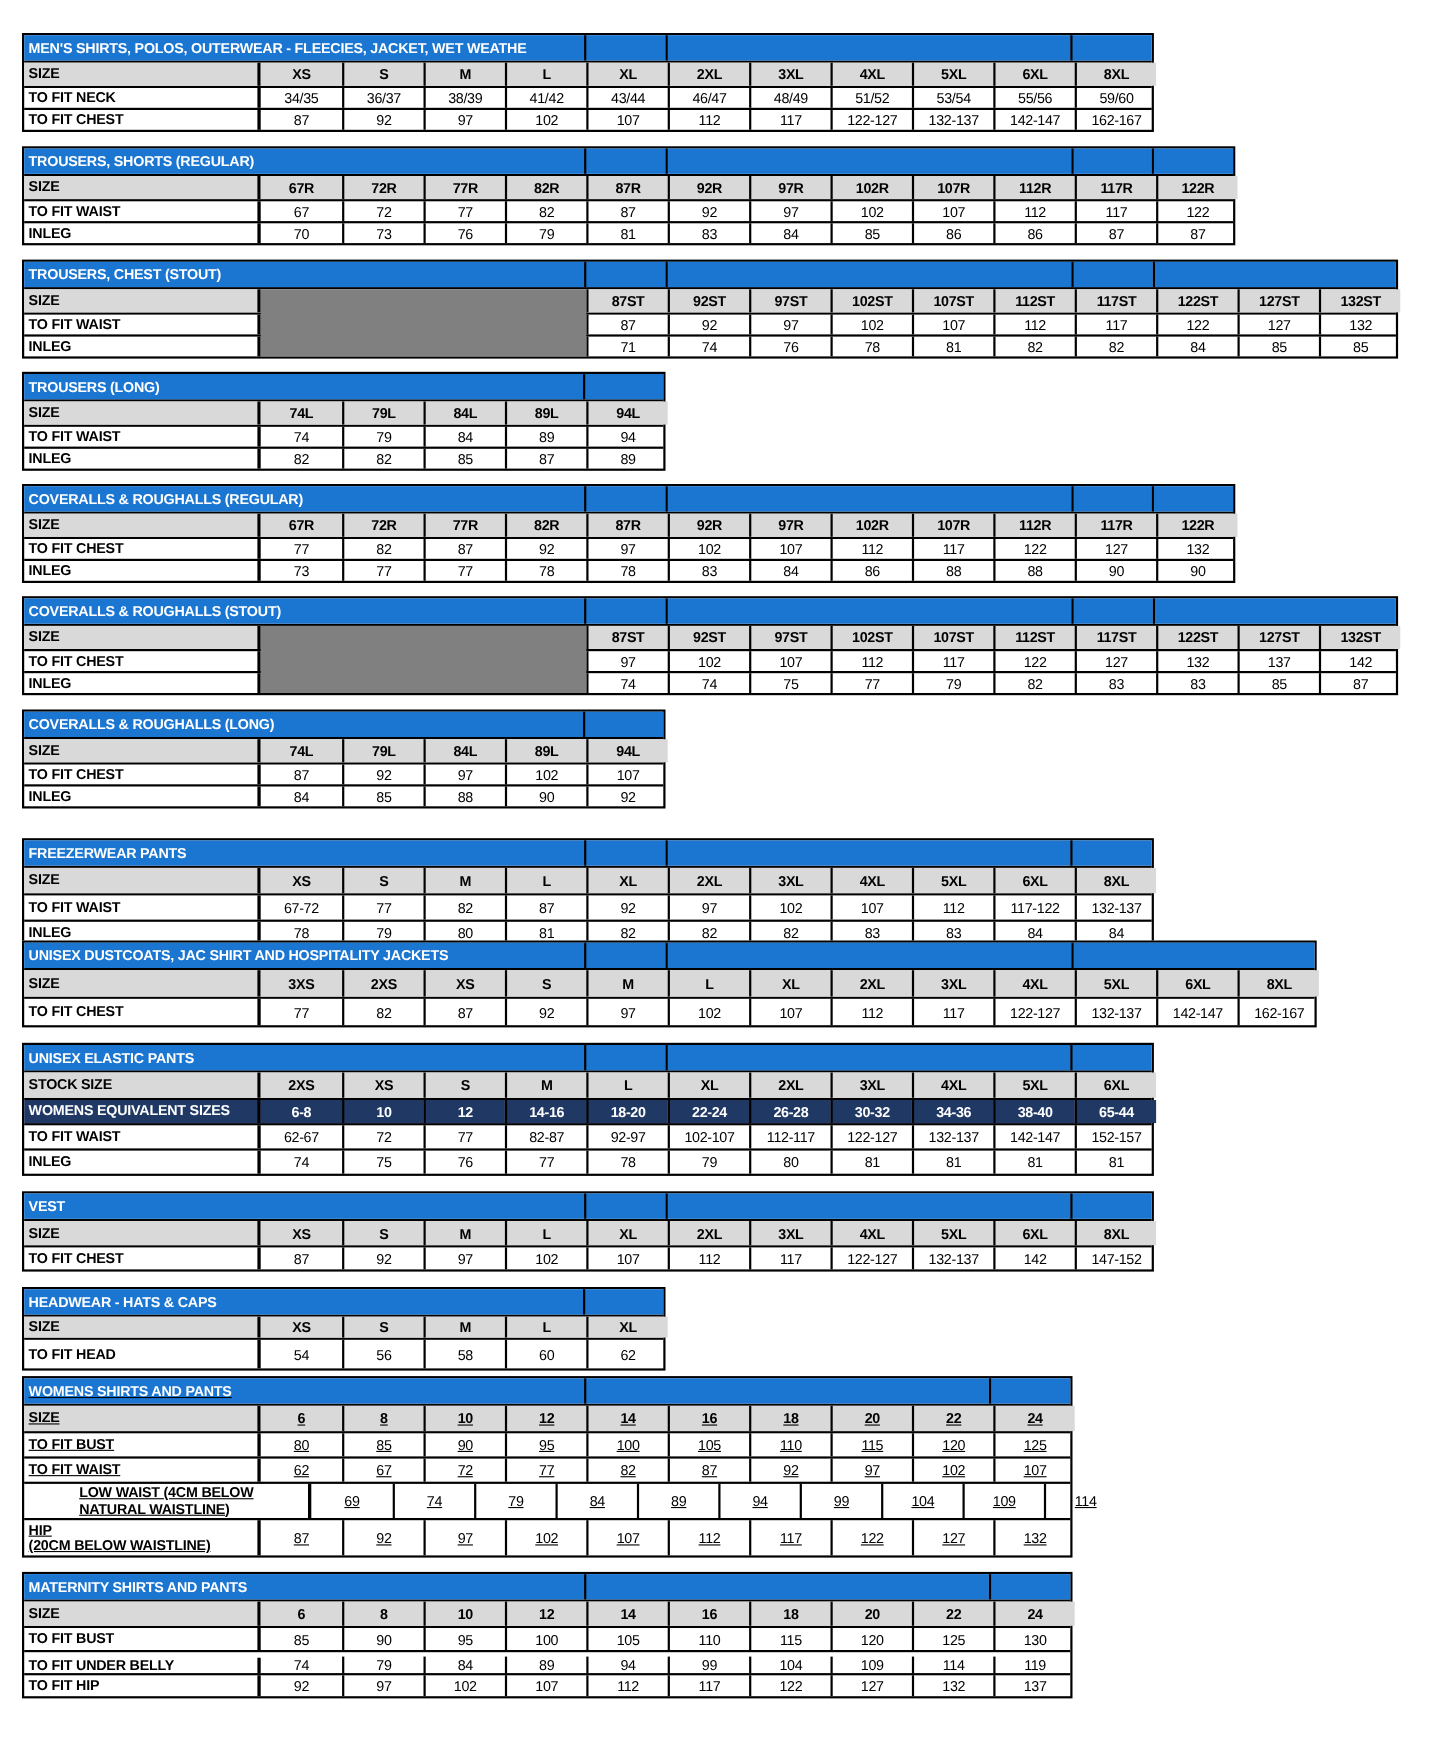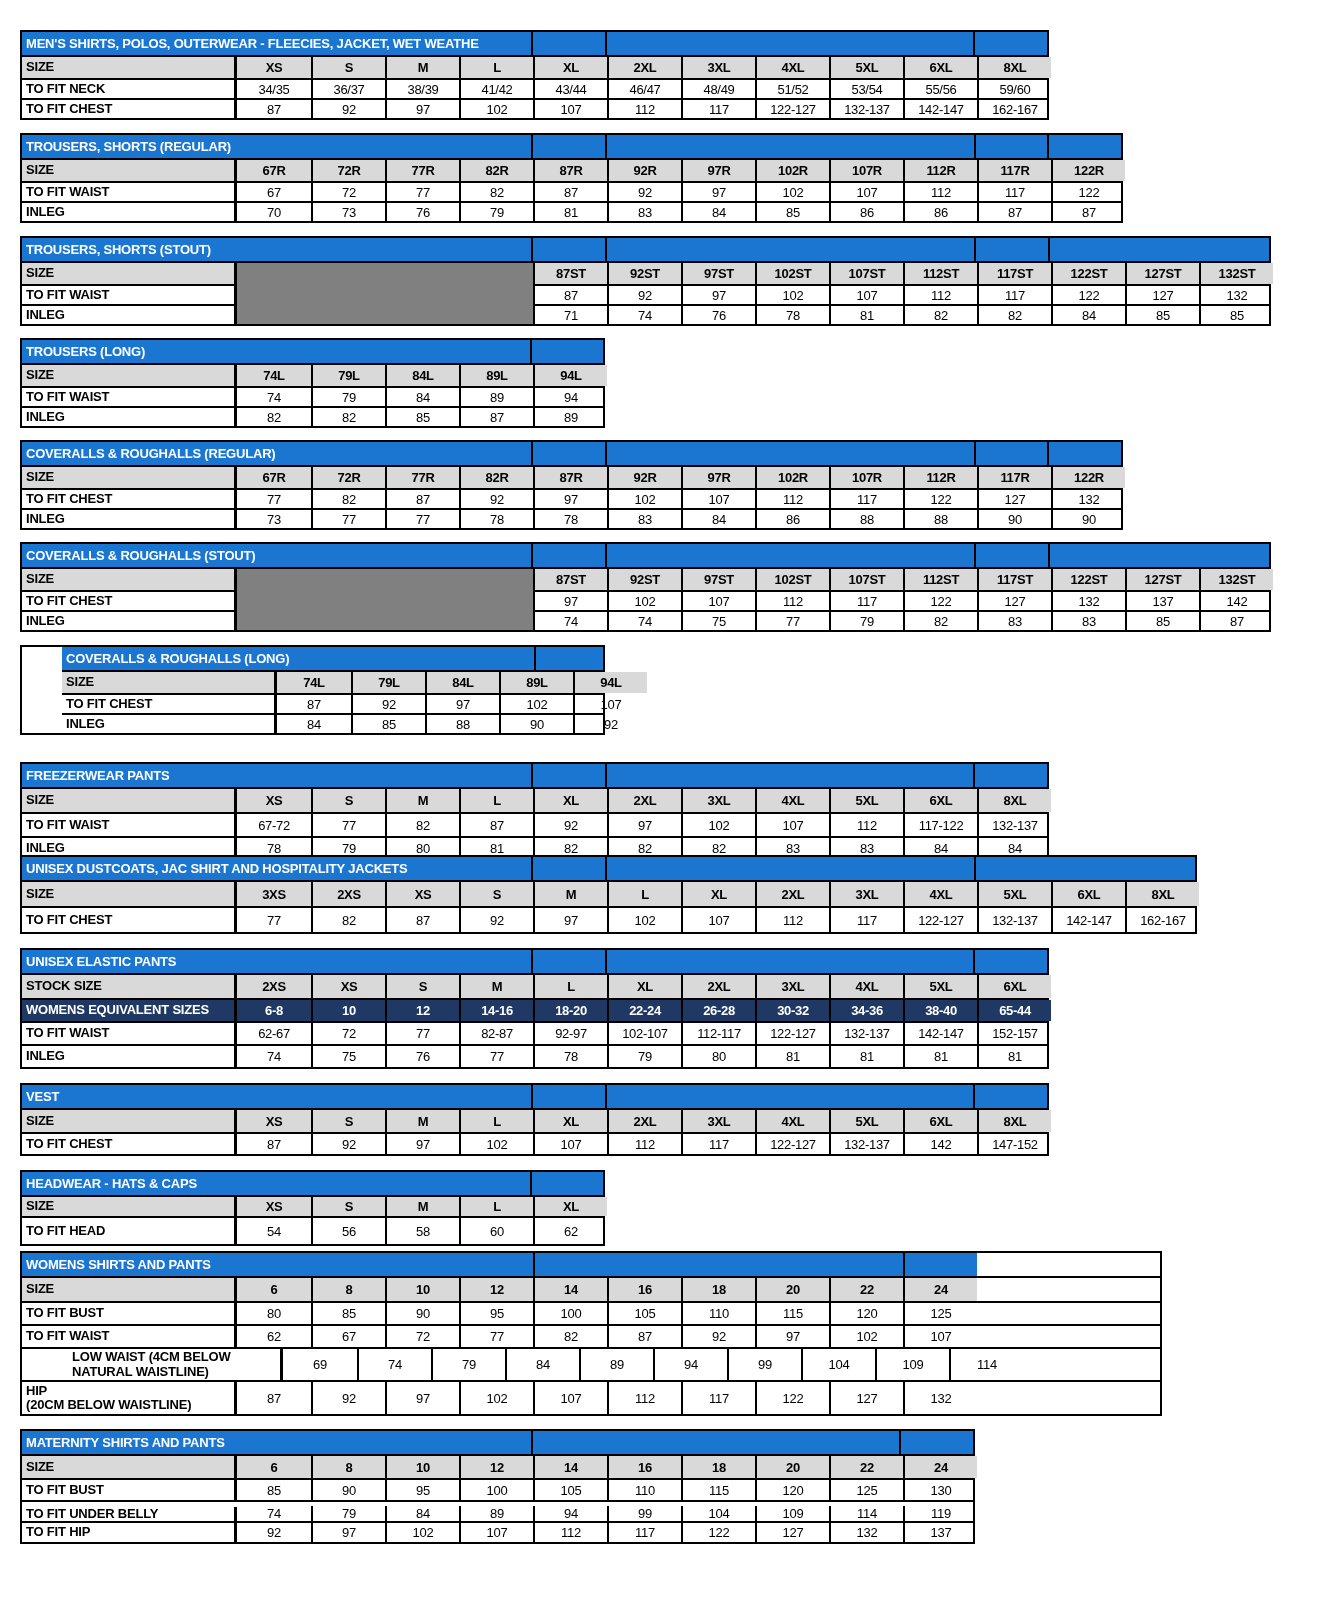--- a/index.html
+++ b/index.html
@@ -155,21 +155,21 @@
         <div class="cell">84</div>
         <div class="cell">85</div>
         <div class="cell">86</div>
         <div class="cell">86</div>
         <div class="cell">87</div>
         <div class="cell">87</div>
       </div>
     </div>
     <div class="sizetable" style="top: 236px; width: 1251px;">
       <div class="titlebar">
-        <div class="tseg ttext" style="width: 511px;">TROUSERS, SHORTS (STOUT)</div>
+        <div class="tseg ttext" style="width: 511px;">TROUSERS, CHEST (STOUT)</div>
         <div class="tseg" style="width: 74px;"></div>
         <div class="tseg" style="width: 370px;"></div>
         <div class="tseg" style="width: 74px;"></div>
         <div class="tseg" style="width: 222px;"></div>
       </div>
       <div class="grayblock" style="left: 215px; top: 25px; width: 296px; height: 61px;"></div>
       <div class="row size" style="height: 21px;">
         <div class="lab">SIZE</div>
         <div class="spacer" style="width: 296px;"></div>
         <div class="cell">87ST</div>
@@ -341,21 +341,21 @@
         <div class="cell">75</div>
         <div class="cell">77</div>
         <div class="cell">79</div>
         <div class="cell">82</div>
         <div class="cell">83</div>
         <div class="cell">83</div>
         <div class="cell">85</div>
         <div class="cell">87</div>
       </div>
     </div>
-    <div class="sizetable" style="top: 645px; width: 585px; padding-left: 40px;">
+    <div class="sizetable" style="top: 645px; width: 585px;">
       <div class="titlebar">
         <div class="tseg ttext" style="width: 511px;">COVERALLS &amp; ROUGHALLS (LONG)</div>
         <div class="tseg" style="width: 74px;"></div>
       </div>
       <div class="row size" style="height: 21px;">
         <div class="lab">SIZE</div>
         <div class="cell">74L</div>
         <div class="cell">79L</div>
         <div class="cell">84L</div>
         <div class="cell">89L</div>
@@ -583,21 +583,21 @@
       </div>
       <div class="row data" style="height: 28px;">
         <div class="lab">TO FIT HEAD</div>
         <div class="cell">54</div>
         <div class="cell">56</div>
         <div class="cell">58</div>
         <div class="cell">60</div>
         <div class="cell">62</div>
       </div>
     </div>
-    <div class="sizetable" style="top: 1251px; width: 1142px;">
+    <div class="sizetable" style="top: 1251px; width: 955px; text-decoration: underline;">
       <div class="titlebar">
         <div class="tseg ttext" style="width: 511px;">WOMENS SHIRTS AND PANTS</div>
         <div class="tseg" style="width: 370px;"></div>
         <div class="tseg" style="width: 74px;"></div>
       </div>
       <div class="row size" style="height: 23px;">
         <div class="lab">SIZE</div>
         <div class="cell">6</div>
         <div class="cell">8</div>
         <div class="cell">10</div>

